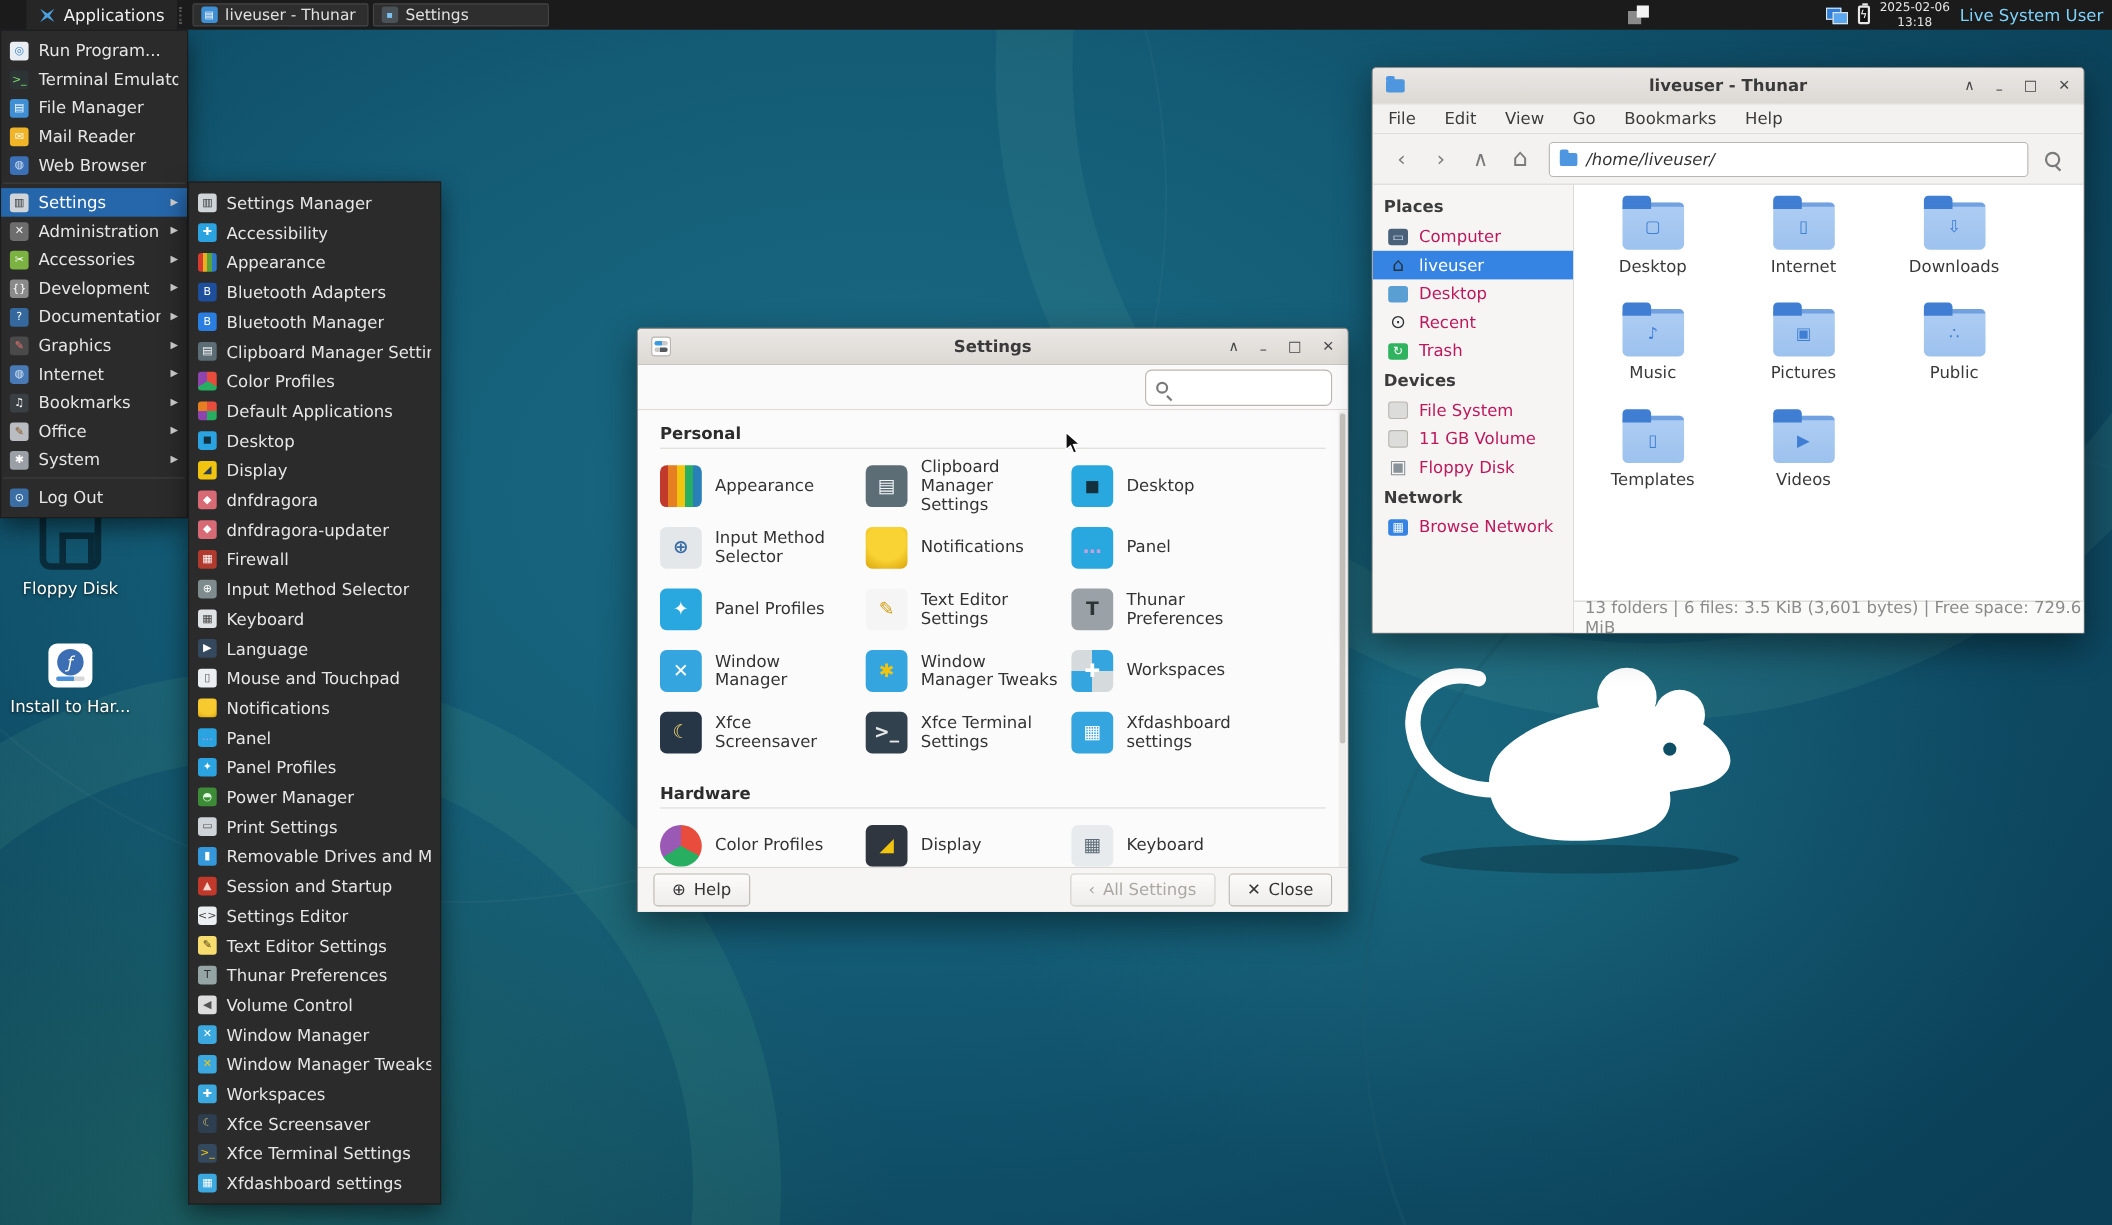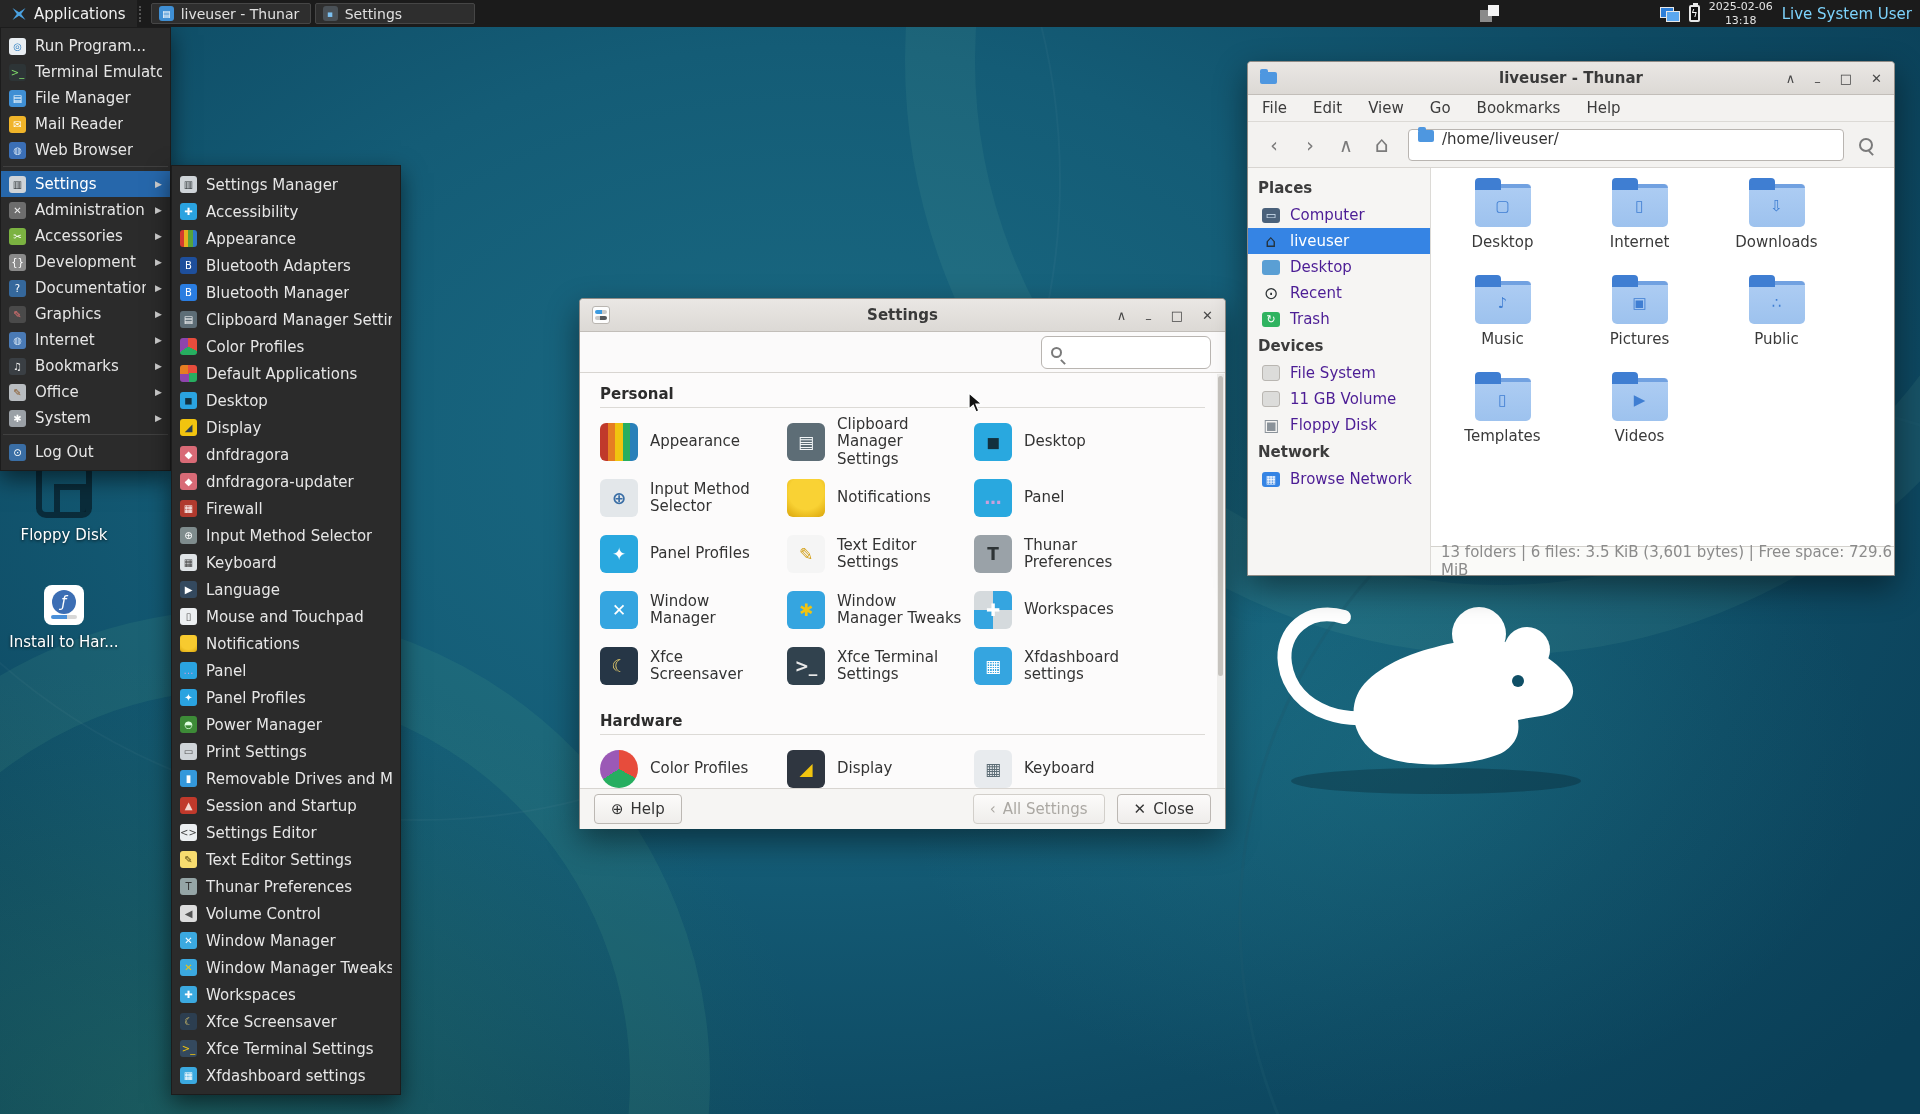--- a/index.html
+++ b/index.html
@@ -7,21 +7,21 @@
   .desktop{ position:relative; width:1920px; height:1114px; overflow:hidden;
     background:
       radial-gradient(900px 650px at 10% 100%, rgba(60,140,95,.30), transparent 70%),
       radial-gradient(700px 500px at 72% 68%, rgba(45,150,160,.22), transparent 70%),
       radial-gradient(1400px 950px at 42% 40%, #1a6a83 0%, #145c76 42%, #0e4a63 72%, #0a3f57 100%);
   }
   #bg-art{ position:absolute; inset:0; z-index:0; }
 
   
   .panel{ position:absolute; top:0; left:0; width:100%; height:27px; background:#1b1b1b; z-index:60;
-          display:flex; align-items:center; color:#e8e8e8; font-size:15px; }
+          display:flex; align-items:center; color:#e8e8e8; font-size:15px;padding-left:24px; }
   .apps-btn{ height:27px; display:flex; align-items:center; gap:7px; padding:0 11px; background:#262626; cursor:default; }
   .apps-btn span{ color:#f0f0f0; }
   .panel-handle{ width:8px; height:16px; margin:0 2px; border-left:2px dotted #555; }
   .task-btn{ width:160px; height:21px; margin:3px 2px; background:#2e2e2e; border:1px solid #464646; border-radius:2px;
              display:flex; align-items:center; gap:7px; padding:0 7px; font-size:14px; color:#e0e0e0; overflow:hidden; white-space:nowrap; }
   .mini-ico{ width:15px; height:15px; border-radius:3px; font-size:9px; font-style:normal; display:flex; align-items:center; justify-content:center; flex:0 0 auto; }
   .pager{ position:absolute; left:1478px; top:3px; width:30px; height:21px; }
   .pager::before{ content:""; position:absolute; left:2px; bottom:2px; width:12px; height:12px; background:#8a8a8a; }
   .pager::after{ content:""; position:absolute; left:10px; top:2px; width:11px; height:11px; background:#f4f4f4; }
   .panel-right{ position:absolute; right:0; top:0; height:27px; display:flex; align-items:center; gap:9px; padding-right:8px; }
@@ -92,33 +92,33 @@
 
   
   .thunar-win{ left:1247px; top:61px; width:648px; height:515px; }
   .mini-folder{ position:absolute; left:12px; width:17px; height:12px; background:#4e97e0; border-radius:2px; }
   .mini-folder::before{ content:""; position:absolute; top:-3px; left:0; width:8px; height:4px; background:#4e97e0; border-radius:2px 2px 0 0; }
   .menubar{ height:27px; display:flex; align-items:center; gap:26px; padding:0 14px; font-size:15px; color:#3c3c3c;
             background:#f3f2f0; border-bottom:1px solid #dcdad6; }
   .toolbar{ height:46px; display:flex; align-items:center; gap:4px; padding:0 10px; background:#f3f2f0; border-bottom:1px solid #d8d5d1; }
   .nav-btn{ width:32px; height:32px; display:flex; align-items:center; justify-content:center; font-size:19px; color:#7b7b7b; border-radius:4px; }
   .path-field{ flex:1; height:32px; margin-left:6px; background:#fff; border:1px solid #b9b5b1; border-radius:4px;
-               display:flex; align-items:flex-start; gap:8px; padding:0 9px; font-size:15px; color:#333; }
+               display:flex; align-items:center; gap:8px; padding:0 9px; font-size:15px; color:#333;font-style:italic; }
   .pf-folder{ width:16px; height:12px; background:#4e97e0; border-radius:2px; position:relative; flex:0 0 auto; }
   .pf-folder::before{ content:""; position:absolute; top:-3px; left:0; width:8px; height:4px; background:#4e97e0; border-radius:2px 2px 0 0; }
   .t-search{ width:36px; height:36px; display:flex; align-items:center; justify-content:center; }
   .t-search .mag{ width:14px; height:14px; }
   .t-body{ display:flex; height:407px; }
   .side{ width:183px; background:#f6f5f3; border-right:1px solid #dcdad6; padding-top:6px; overflow:hidden; }
   .side-h{ font-weight:bold; font-size:15px; color:#3c3c3c; padding:5px 0 5px 10px; }
   .srow{ height:26px; display:flex; align-items:center; gap:10px; padding-left:14px; cursor:default; }
   .sico{ width:18px; height:15px; border-radius:3px; font-size:11px; font-style:normal; display:flex; align-items:center; justify-content:center; flex:0 0 auto; color:#fff; }
   .sico.big{ font-size:17px; height:18px; }
   .sico.bord{ border:1px solid #b9b6b1; height:16px; }
-  .slbl{ font-size:15px; color:#4c1d95; }
+  .slbl{ font-size:15px; color:#be185d; }
   .srow.selected{ background:#3584e4; }
   .srow.selected .slbl{ color:#fff; }
   .t-main{ flex:1; display:flex; flex-direction:column; background:#fff; }
   .files{ flex:1; display:grid; grid-template-columns:repeat(3,137px); grid-auto-rows:97px; padding:10px 0 0 3px; overflow:hidden; }
   .fitem{ display:flex; flex-direction:column; align-items:center; gap:6px; cursor:default; }
   .folder{ width:56px; height:43px; background:linear-gradient(#aecdf3,#9dc2ee); border-radius:5px; position:relative; margin-top:6px;
            display:flex; align-items:center; justify-content:center; }
   .folder::before{ content:""; position:absolute; top:-6px; left:0; width:26px; height:12px; background:#3f7ed2; border-radius:4px 4px 0 0; }
   .folder::after{ content:""; position:absolute; top:0; left:0; right:0; height:4px; background:#3f7ed2; border-radius:4px 4px 0 0; opacity:.55; }
   .folder .fg{ font-style:normal; font-size:15px; color:#3f7ed2; z-index:1; }

